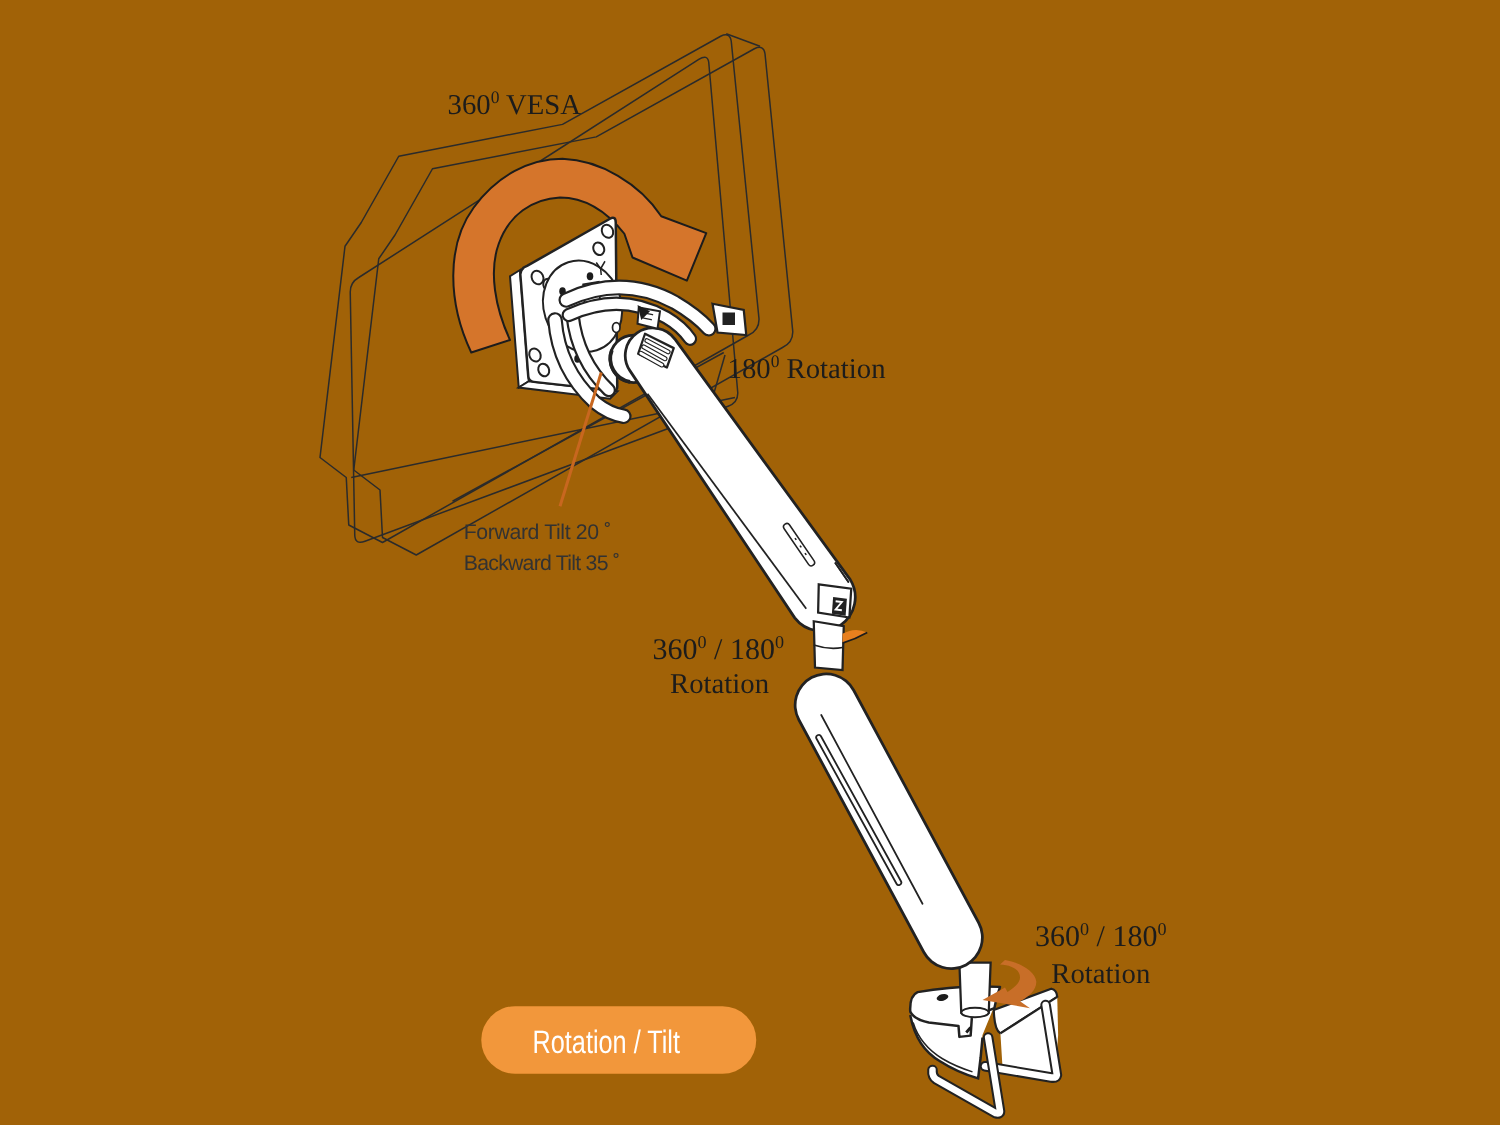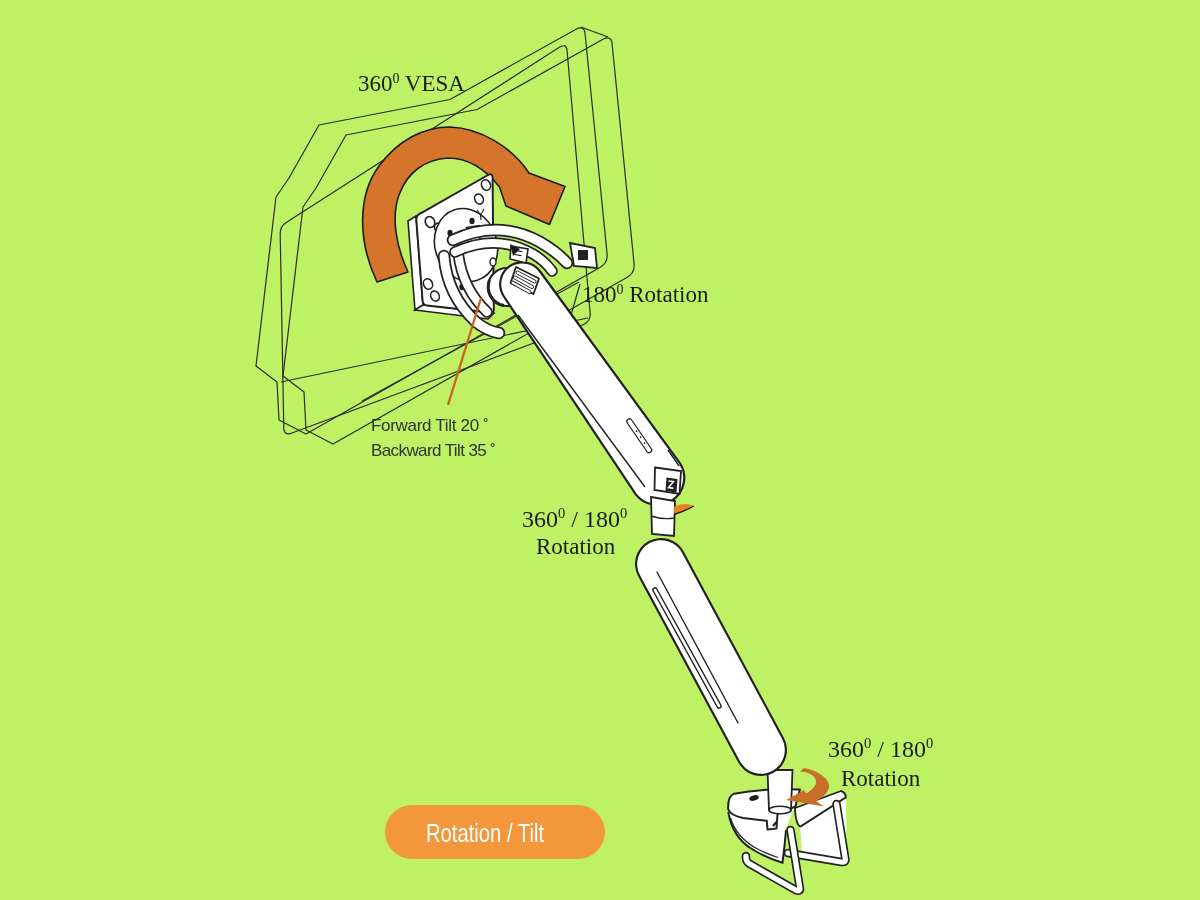--- a/index.html
+++ b/index.html
@@ -1,16 +1,16 @@
 <!DOCTYPE html>
 <html><head>
 <meta charset="utf-8">
 <style>
 html,body{margin:0;padding:0;background:#ffffff;}
-#stage{position:relative;width:1200px;height:900px;background:#bef264;overflow:hidden;}
+#stage{position:relative;width:1200px;height:900px;background:#a16207;overflow:hidden;}
 svg{position:absolute;left:0;top:0;}
 .ser{font-family:"Liberation Serif",serif;fill:#1c1c1c;}
 .san{font-family:"Liberation Sans",sans-serif;fill:#323232;}
 </style>
 </head>
 <body>
 <div id="stage">
 <svg width="1200" height="900" viewBox="0 0 1200 900">
 <defs></defs>
 

